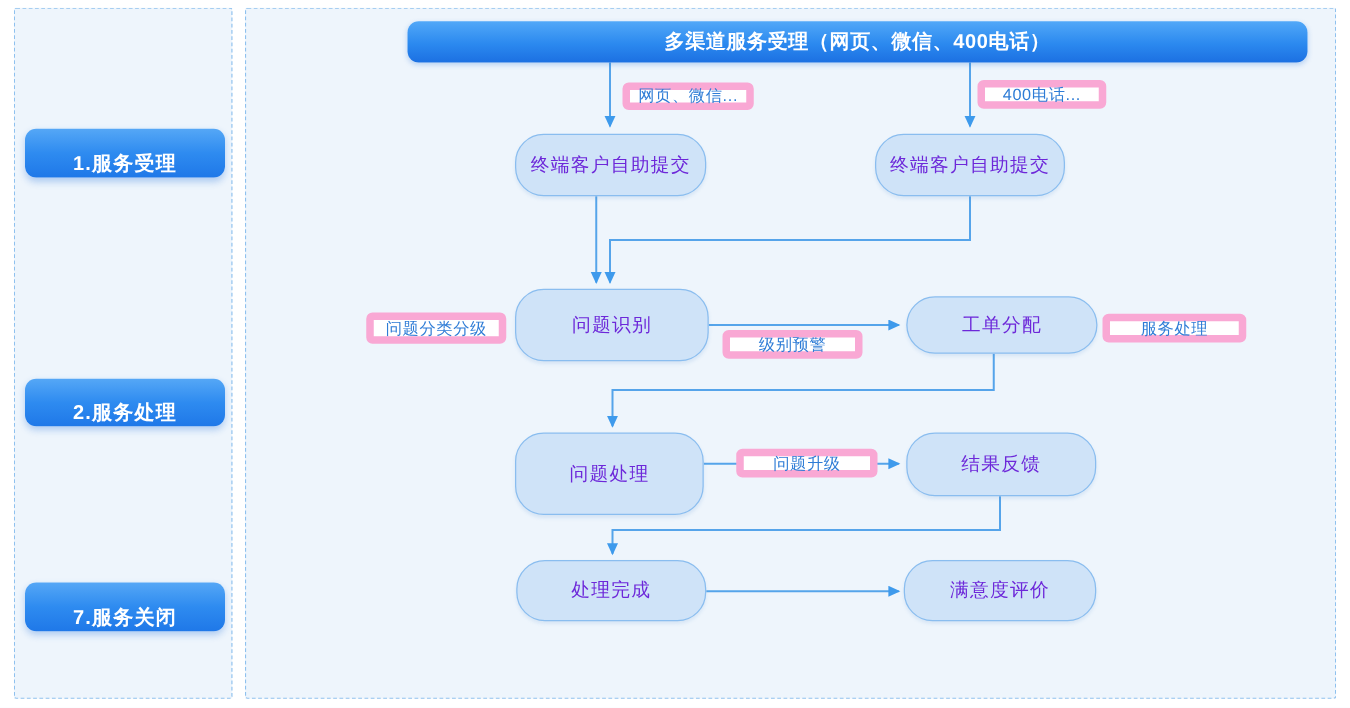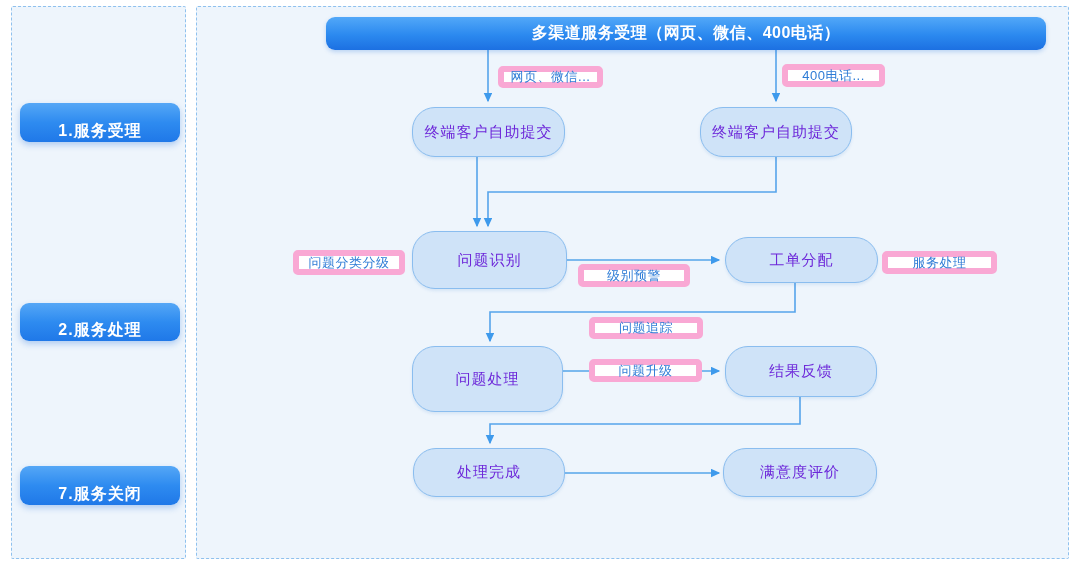--- a/index.html
+++ b/index.html
@@ -111,20 +111,17 @@
   </div>
   <div class="tag" style="left:293px;top:250px;width:112px;height:25px;">
     <span>问题分类分级</span>
   </div>
   <div class="tag" style="left:578px;top:264px;width:112px;height:23px;">
     <span>级别预警</span>
   </div>
   <div class="tag" style="left:882px;top:251px;width:115px;height:23px;">
     <span>服务处理</span>
   </div>
-  <div class="tag" style="left:589px;top:317px;width:114px;height:22px;">
-    <span>问题追踪</span>
-  </div>
   <div class="tag" style="left:589px;top:359px;width:113px;height:23px;">
     <span>问题升级</span>
   </div>
 
 </div>
 
 </body></html>

